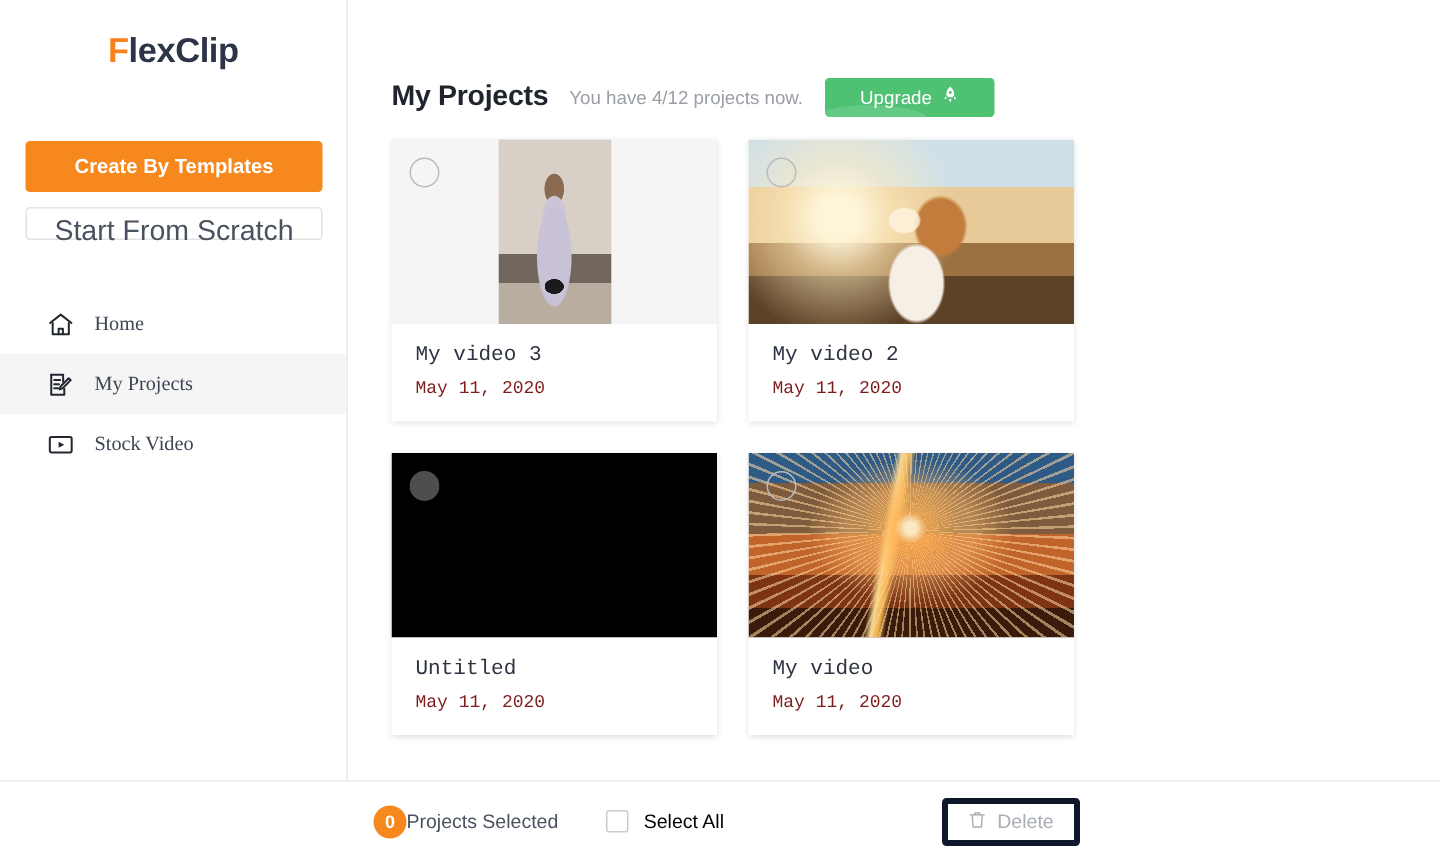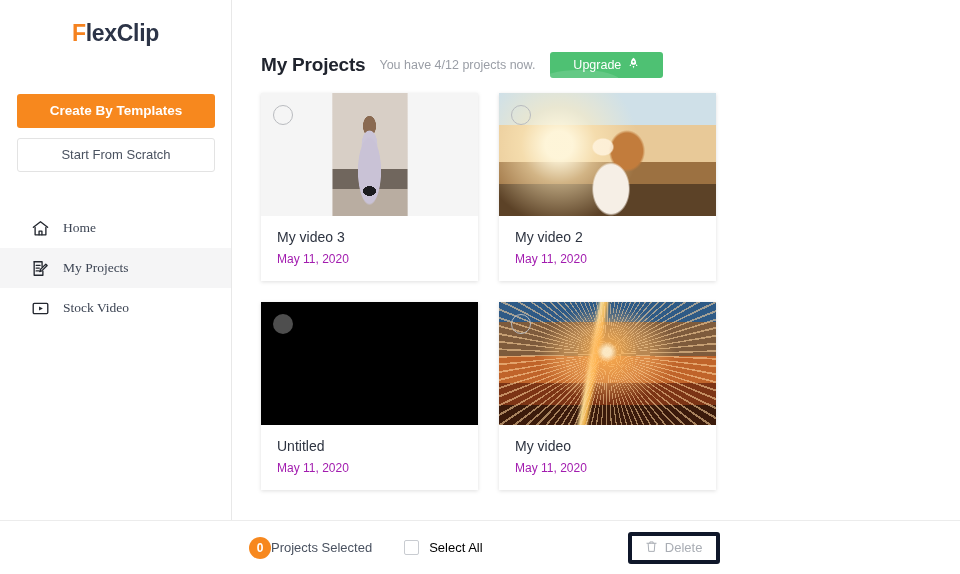--- a/index.html
+++ b/index.html
@@ -55,27 +55,27 @@
     font-weight: bold;
     border: none;
     border-radius: 3px;
     cursor: pointer;
     font-family: "Liberation Sans", sans-serif;
     margin-top: 24px;
   }
   .btn-secondary {
     display: block;
     width: 198px;
-    height: 34px;
+    height: 22px;
     line-height: 32px;
     text-align: center;
     margin-top: 10px;
     background: #ffffff;
     color: #4a5260;
-    font-size: 13px;
+    font-size: 19px;
     border: 1px solid #e3e3e3;
     border-radius: 3px;
     cursor: pointer;
     font-family: "Liberation Sans", sans-serif;
   }
 
   .nav { margin-top: 36px; }
   .nav-item {
     display: flex;
     align-items: center;
@@ -175,29 +175,29 @@
     width: 20px; height: 20px;
     border-radius: 50%;
     border: 1.4px solid #b9bbbf;
     background: transparent;
     z-index: 5;
   }
   .thumb .sel.filled {
     border-color: transparent;
     background: #4e4e4e;
   }
-  .info { padding: 13px 16px 15px 16px; }
+  .info { padding: 13px 16px 15px 16px; font-family: Liberation Mono, monospace; }
   .card-title {
     font-size: 14px;
     color: #2d3340;
     margin-bottom: 7px;
   }
   .card-date {
     font-size: 12px;
-    color: #a21caf;
+    color: #7f1d1d;
   }
 
   
   .art { position: absolute; inset: 0; }
 
   
   .art-portrait-bg { background: #f5f5f5; }
   .art-portrait {
     position: absolute;
     left: 50%; transform: translateX(-50%);

